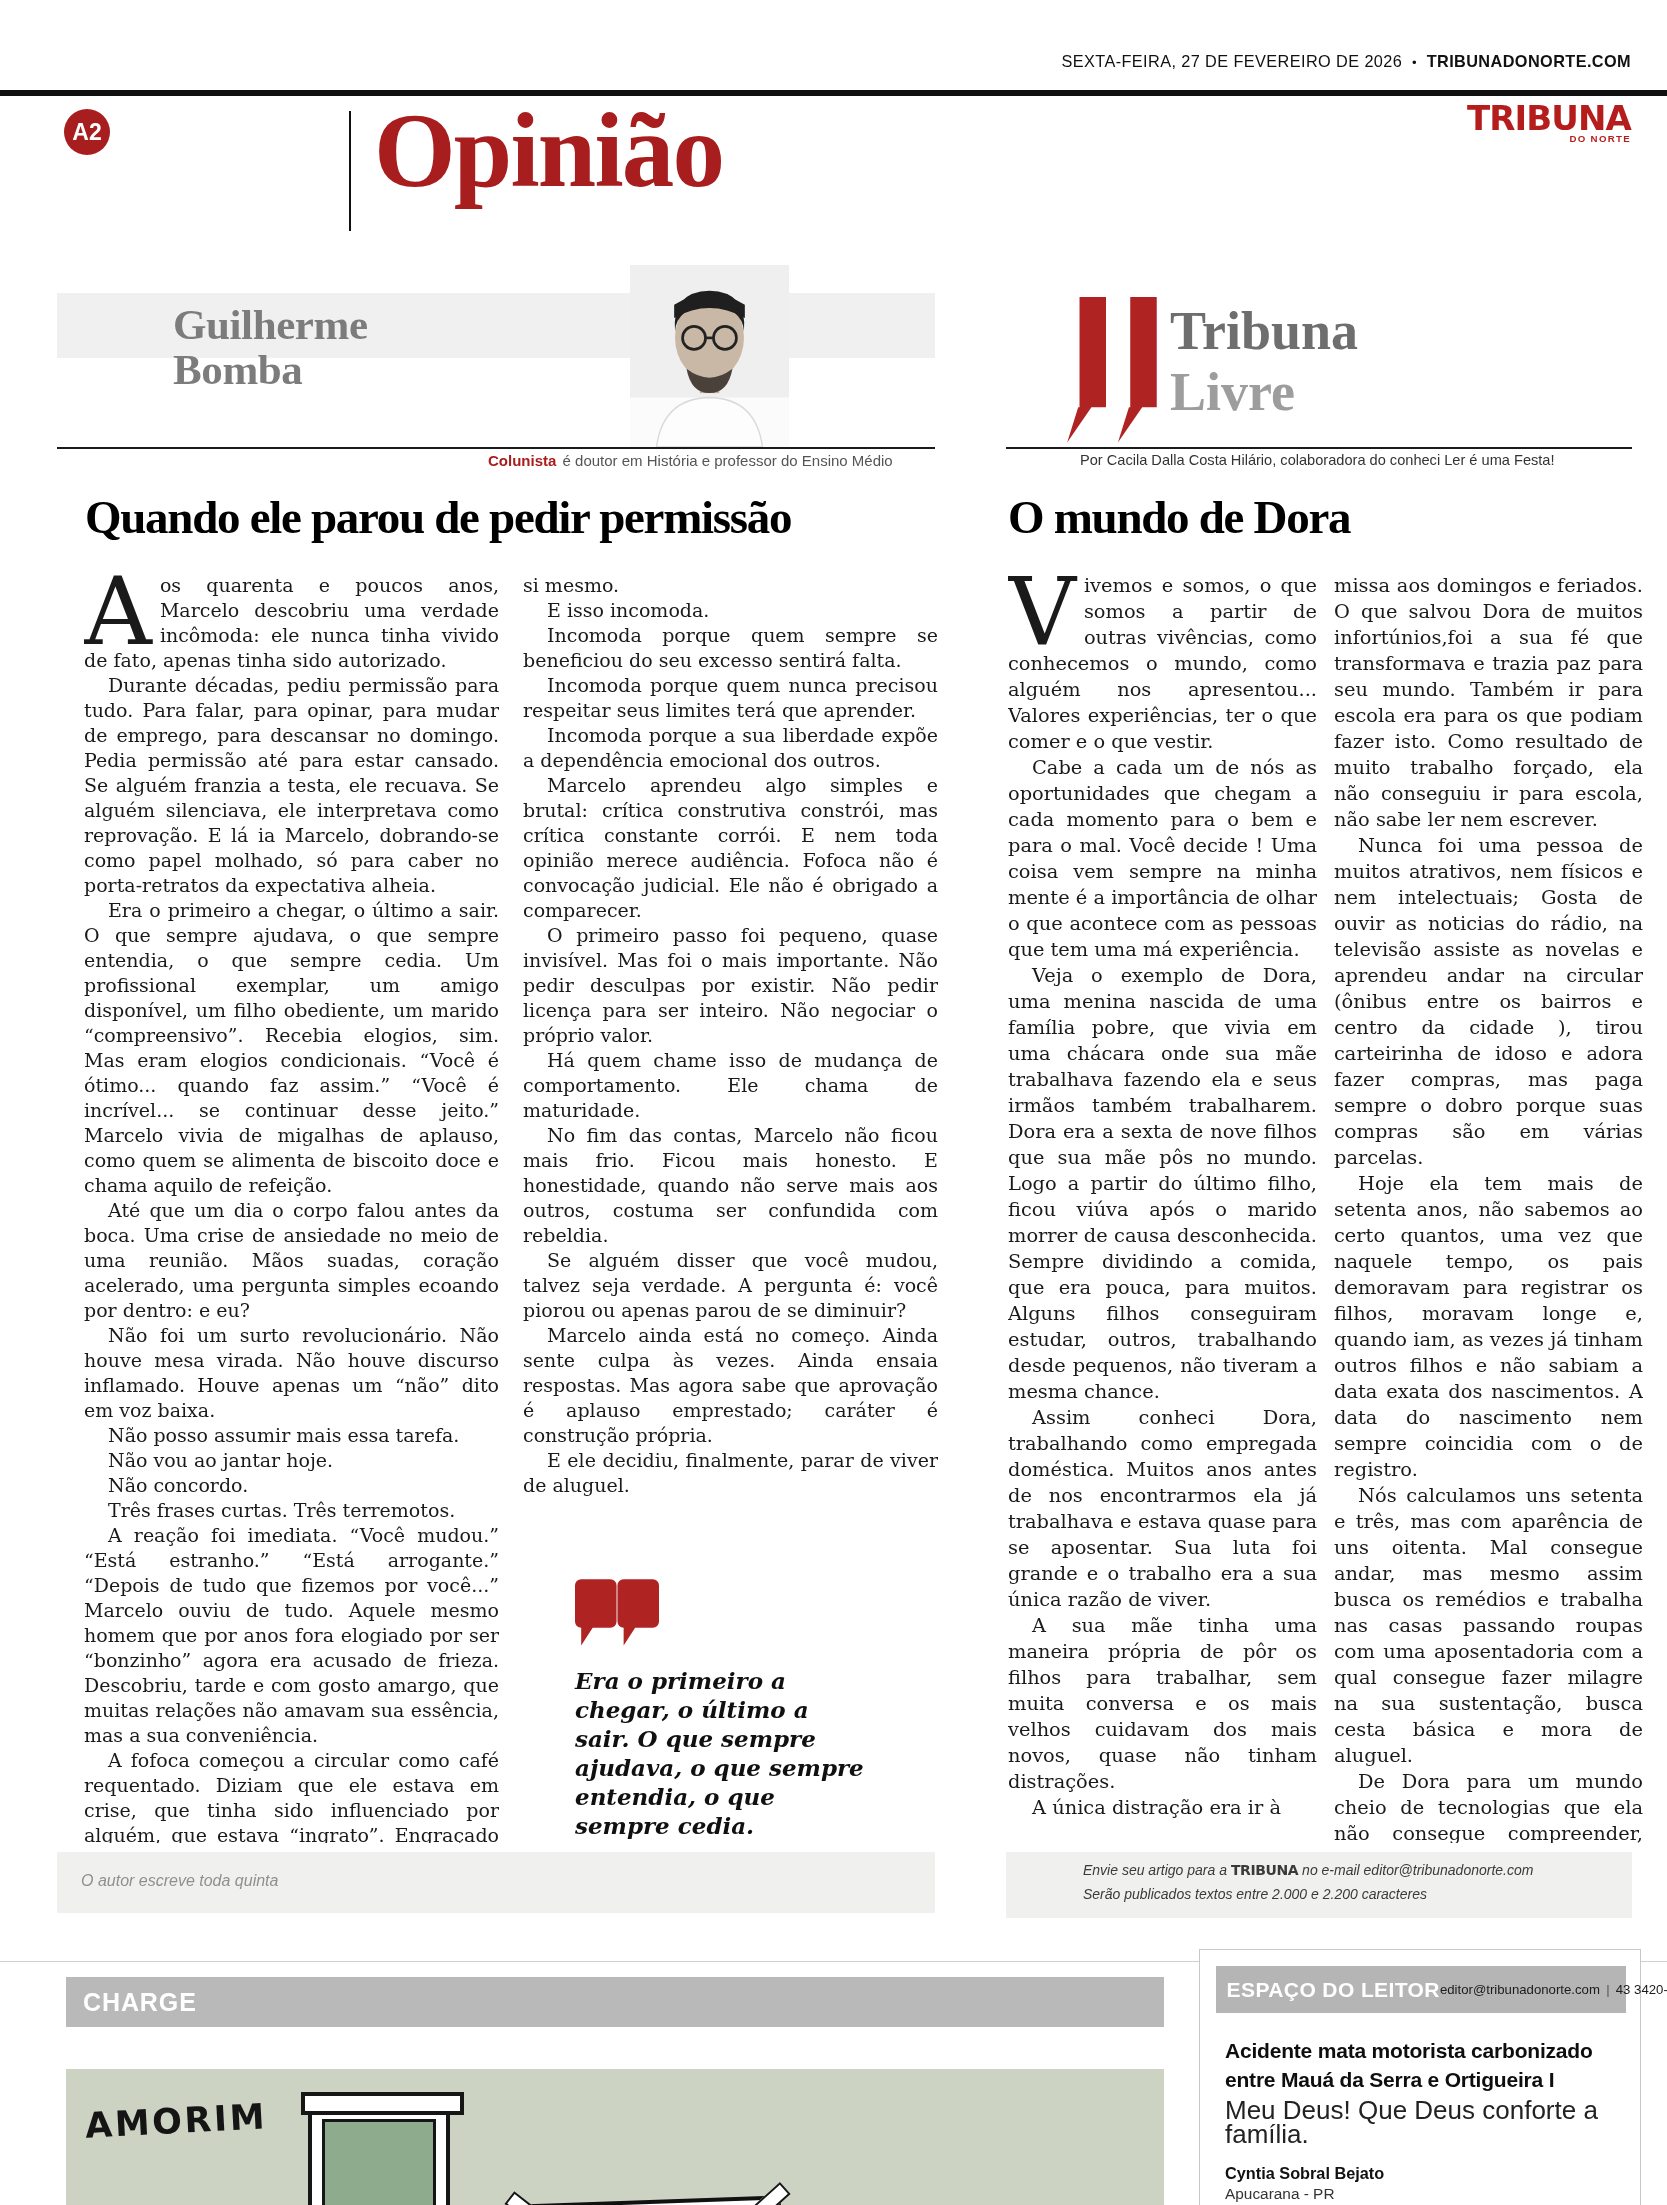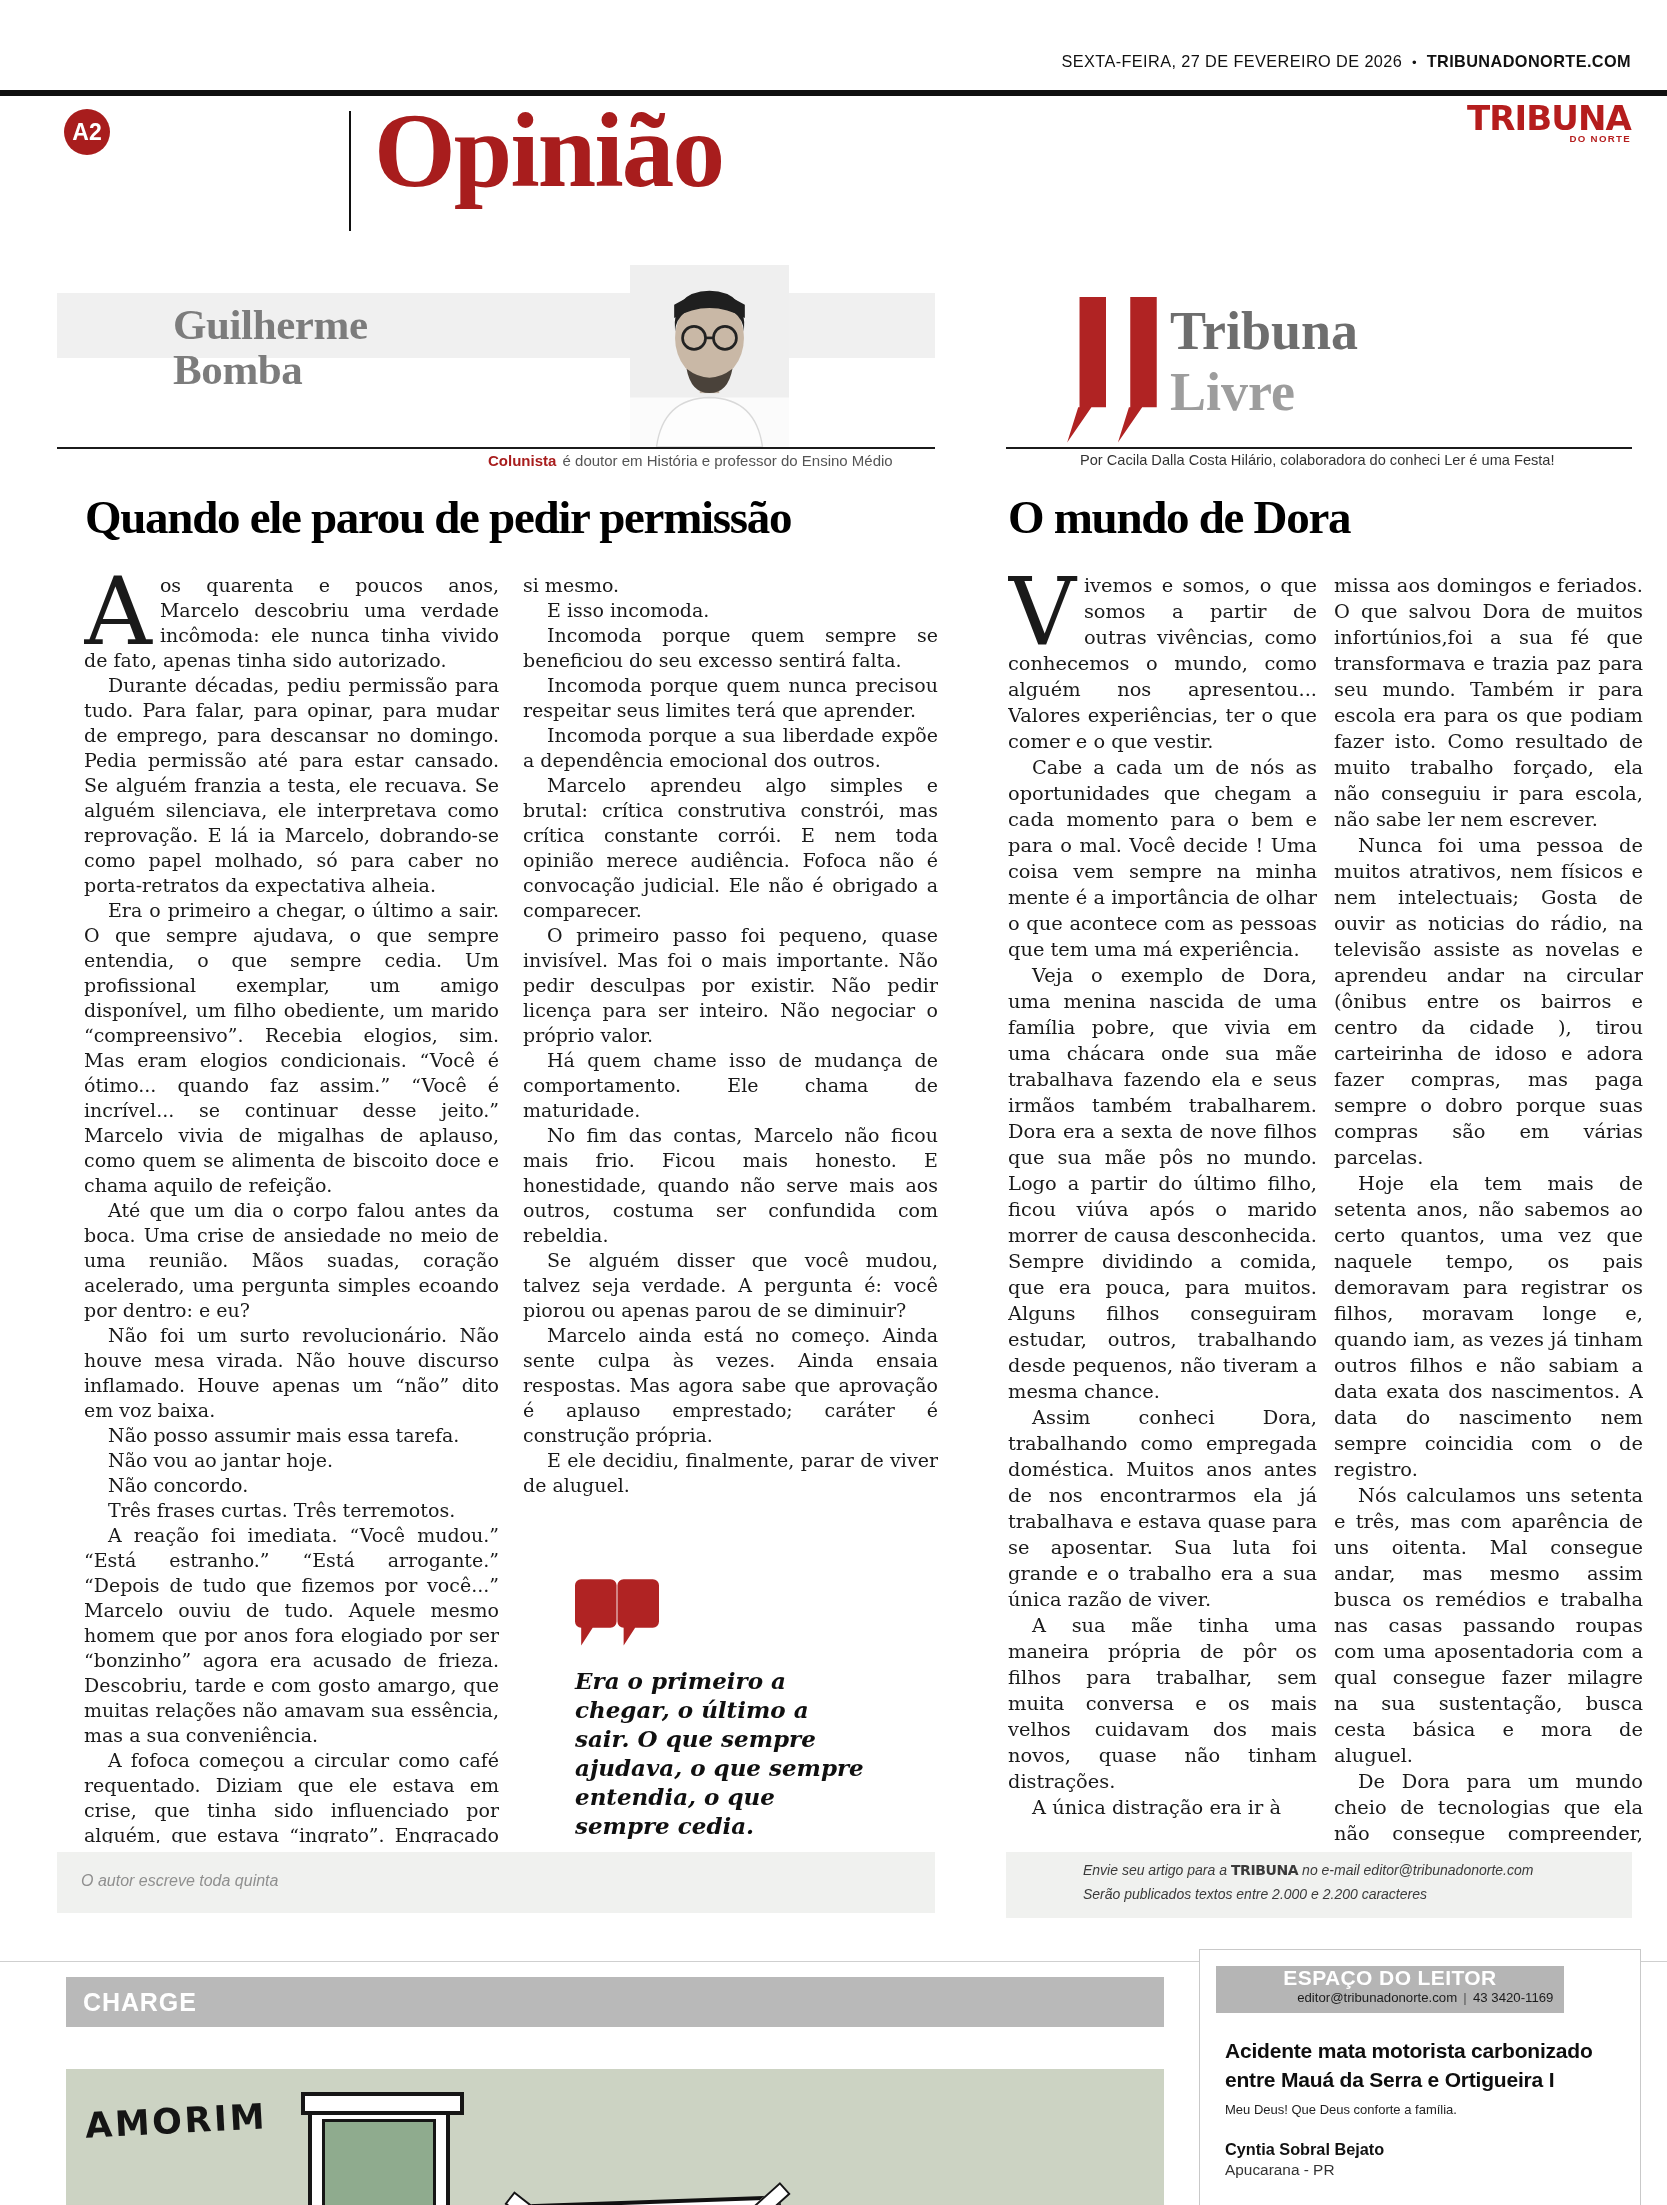--- a/index.html
+++ b/index.html
@@ -90,28 +90,28 @@
   .door .panel{position:absolute;left:9.7px;top:23px;width:108px;height:361px;background:#8fab8e;border:3.5px solid #161616;}
   .sign{position:absolute;left:452px;top:131px;width:258px;height:187px;background:#fff;border:4.9px solid #111;
         border-radius:6.2px;transform:rotate(-2deg);text-align:center;font-family:"DejaVu Sans",sans-serif;font-weight:bold;}
   .tape{position:absolute;width:31px;height:11.5px;background:#fff;border:2.6px solid #161616;}
   .tape.tl{left:-13.2px;top:-8px;transform:rotate(40deg);}
   .tape.tr{right:-13.2px;top:-8px;transform:rotate(-40deg);}
   .obit-cols{top:2706px;left:0;width:1164px;}
 
   
   .leitor{top:1949px;left:1199px;width:442px;height:780px;border:1.3px solid #c9c9c9;background:#fff;box-sizing:border-box;}
-  .leitor-bar{position:absolute;top:16px;left:16px;width:348px;height:47px;background:#b5b5b5;display:flex;align-items:center;box-sizing:border-box;padding:0 10.6px;flex-direction:column;}
+  .leitor-bar{position:absolute;top:16px;left:16px;width:410px;height:47px;background:#b5b5b5;display:flex;align-items:center;box-sizing:border-box;padding:0 10.6px;}
   .leitor-bar .lbl{color:#fff;font-weight:bold;font-size:21px;letter-spacing:0.4px;flex:0 0 auto;}
   .leitor-bar .contact{margin-left:auto;font-size:13.2px;color:#1c1c1c;white-space:nowrap;}
   .leitor-bar .sep{margin:0 6.2px;color:#555;}
   .letters{position:absolute;top:86px;left:25px;width:393px;}
   .letter{margin-bottom:25px;}
   .letter h3{margin:0;font-size:21px;line-height:29px;font-weight:bold;color:#0e0e0e;letter-spacing:-0.2px;}
-  .letter .lbody{margin:4.4px 0 0 0;font-size:13px;line-height:24px;color:#222;}
+  .letter .lbody{margin:4.4px 0 0 0;font-size:26px;line-height:24px;color:#222;}
   .letter .lauthor{margin:17.6px 0 0 0;font-size:16.3px;font-weight:bold;color:#111;}
   .letter .lcity{margin:1.8px 0 0 0;font-size:15.4px;color:#333;}
 </style>
 </head>
 <body>
 
 <div class="sheet">
 
   <div class="abs dateline">
     <span>SEXTA-FEIRA, 27 DE FEVEREIRO DE 2026</span><span class="dot">•</span><span class="site">TRIBUNADONORTE.COM</span>

